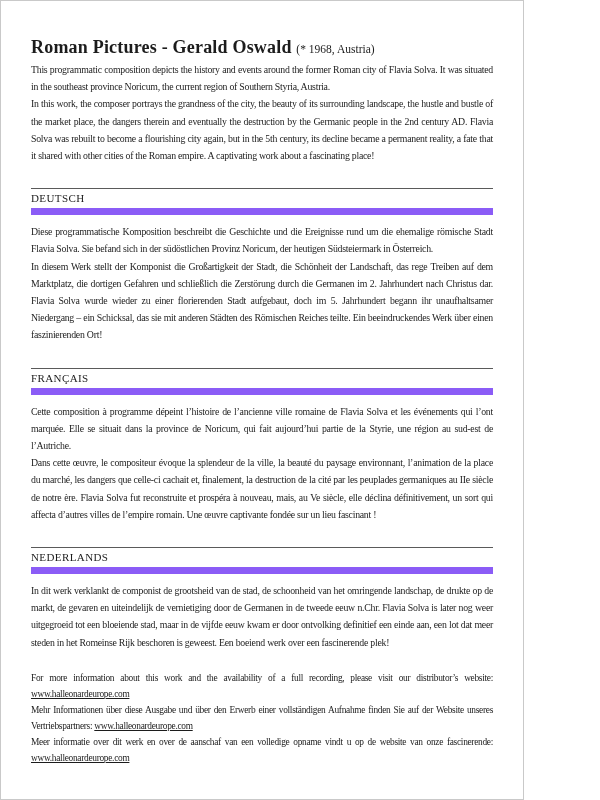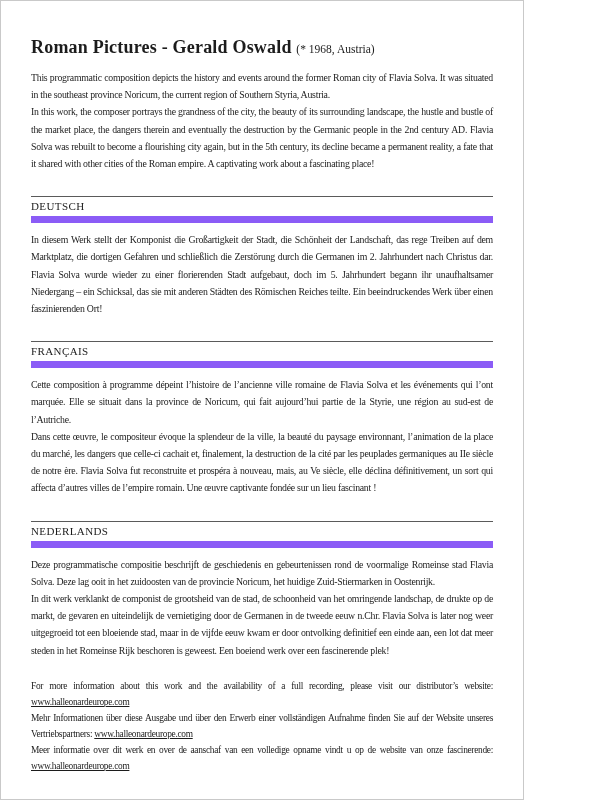--- a/index.html
+++ b/index.html
@@ -33,21 +33,21 @@
     letter-spacing: 0;
   }
   .para p {
     margin: 0;
     font-size: 9.8px;
     line-height: 17.2px;
     letter-spacing: -0.25px;
     text-align: justify;
   }
   .intro {
-    margin-top: 8px;
+    margin-top: 0;
   }
   .section-heading {
     margin-top: 24px;
     border-top: 1px solid #5a5a5a;
     border-bottom: 7px solid #8b5cf6;
     padding: 2px 0 3px 0;
     font-size: 11px;
     line-height: 14px;
     letter-spacing: 0.4px;
     font-weight: normal;
@@ -82,36 +82,36 @@
   </h1>
 
   <div class="para intro">
     <p>This programmatic composition depicts the history and events around the former Roman city of Flavia Solva. It was situated in the southeast province Noricum, the current region of Southern Styria, Austria.</p>
     <p>In this work, the composer portrays the grandness of the city, the beauty of its surrounding landscape, the hustle and bustle of the market place, the dangers therein and eventually the destruction by the Germanic people in the 2nd century AD. Flavia Solva was rebuilt to become a flourishing city again, but in the 5th century, its decline became a permanent reality, a fate that it shared with other cities of the Roman empire. A captivating work about a fascinating place!</p>
   </div>
 
   <div class="section">
     <div class="section-heading">DEUTSCH</div>
     <div class="para">
+      <p>Diese programmatische Komposition beschreibt die Geschichte und die Ereignisse rund um die ehemalige römische Stadt Flavia Solva. Sie befand sich in der südöstlichen Provinz Noricum, der heutigen Südsteiermark in Österreich.</p>
       <p>In diesem Werk stellt der Komponist die Großartigkeit der Stadt, die Schönheit der Landschaft, das rege Treiben auf dem Marktplatz, die dortigen Gefahren und schließlich die Zerstörung durch die Germanen im 2. Jahrhundert nach Christus dar. Flavia Solva wurde wieder zu einer florierenden Stadt aufgebaut, doch im 5. Jahrhundert begann ihr unaufhaltsamer Niedergang – ein Schicksal, das sie mit anderen Städten des Römischen Reiches teilte. Ein beeindruckendes Werk über einen faszinierenden Ort!</p>
     </div>
   </div>
 
   <div class="section">
     <div class="section-heading">FRANÇAIS</div>
     <div class="para">
       <p>Cette composition à programme dépeint l’histoire de l’ancienne ville romaine de Flavia Solva et les événements qui l’ont marquée. Elle se situait dans la province de Noricum, qui fait aujourd’hui partie de la Styrie, une région au sud-est de l’Autriche.</p>
       <p>Dans cette œuvre, le compositeur évoque la splendeur de la ville, la beauté du paysage environnant, l’animation de la place du marché, les dangers que celle-ci cachait et, finalement, la destruction de la cité par les peuplades germaniques au IIe siècle de notre ère. Flavia Solva fut reconstruite et prospéra à nouveau, mais, au Ve siècle, elle déclina définitivement, un sort qui affecta d’autres villes de l’empire romain. Une œuvre captivante fondée sur un lieu fascinant !</p>
     </div>
   </div>
 
   <div class="section">
     <div class="section-heading">NEDERLANDS</div>
     <div class="para">
-      <p>Deze programmatische compositie beschrijft de geschiedenis en gebeurtenissen rond de voormalige Romeinse stad Flavia Solva. Deze lag ooit in het zuidoosten van de provincie Noricum, het huidige Zuid-Stiermarken in Oostenrijk.</p>
       <p>In dit werk verklankt de componist de grootsheid van de stad, de schoonheid van het omringende landschap, de drukte op de markt, de gevaren en uiteindelijk de vernietiging door de Germanen in de tweede eeuw n.Chr. Flavia Solva is later nog weer uitgegroeid tot een bloeiende stad, maar in de vijfde eeuw kwam er door ontvolking definitief een einde aan, een lot dat meer steden in het Romeinse Rijk beschoren is geweest. Een boeiend werk over een fascinerende plek!</p>
     </div>
   </div>
 
   <div class="footer">
     <p><span>For more information about this work and the availability of a full recording, please visit our distributor’s website: </span><a>www.halleonardeurope.com</a></p>
     <p><span>Mehr Informationen über diese Ausgabe und über den Erwerb einer vollständigen Aufnahme finden Sie auf der Website unseres Vertriebspartners: </span><a>www.halleonardeurope.com</a></p>
     <p><span>Meer informatie over dit werk en over de aanschaf van een volledige opname vindt u op de website van onze fascinerende: </span><a>www.halleonardeurope.com</a></p>
   </div>
 

